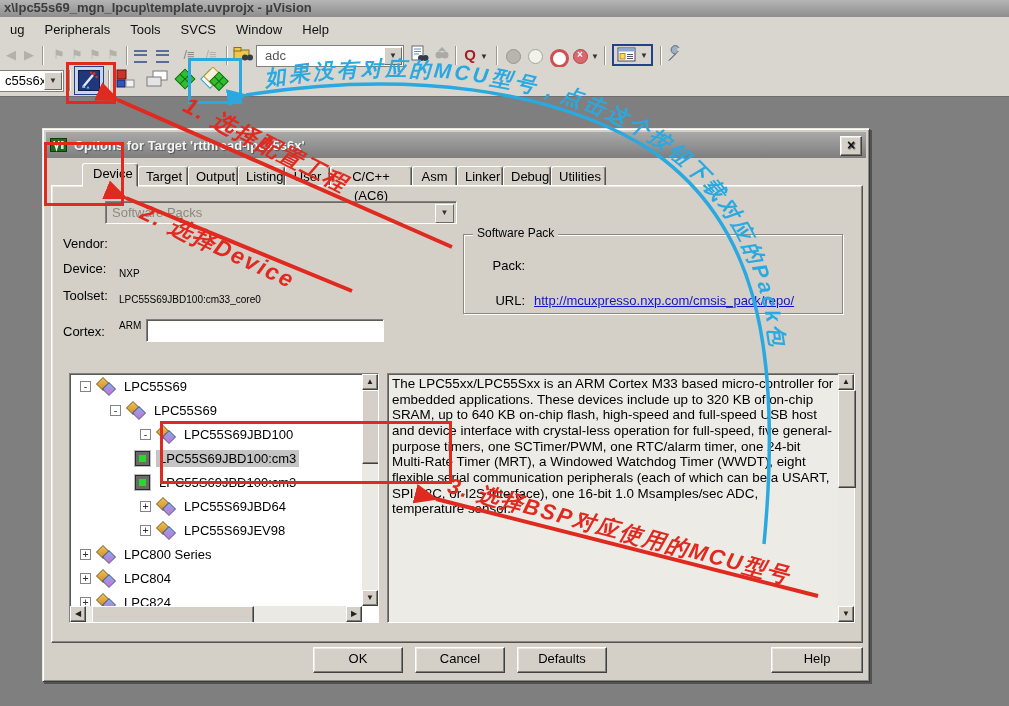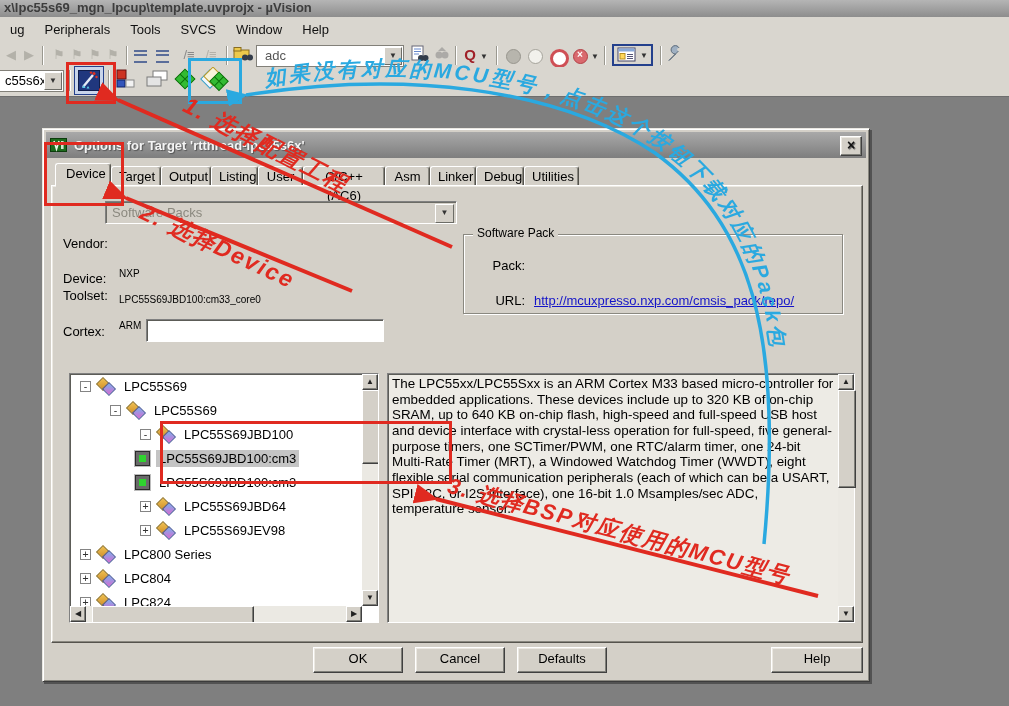--- a/index.html
+++ b/index.html
@@ -264,42 +264,42 @@
           <rect x="0.5" y="0.5" width="16" height="13" fill="#1d6b1d" stroke="#0c3c0c"></rect>
           <path d="M4 3 L6.5 11 L9 3" stroke="#eaf6ea" fill="none" stroke-width="1.6"></path>
           <rect x="11" y="3" width="2.6" height="8" fill="#cfe8cf"></rect>
         </svg>
     </span>
     <span>Options for Target 'rtthread-lpc55s6x'</span>
     <span class="dclose raised">×</span>
   </div>
 
   <div class="abs tabsrow">
-    <span class="tab active" style="width:56px;">Device</span>
+    <span class="tab active" style="width:56px;margin-left:27px;">Device</span>
     <span class="tab" style="width:50px;">Target</span>
     <span class="tab" style="width:50px;">Output</span>
     <span class="tab" style="width:47px;">Listing</span>
     <span class="tab" style="width:45px;">User</span>
     <span class="tab" style="width:82px;">C/C++ (AC6)</span>
     <span class="tab" style="width:45px;">Asm</span>
     <span class="tab" style="width:46px;">Linker</span>
     <span class="tab" style="width:48px;">Debug</span>
     <span class="tab" style="width:55px;">Utilities</span>
   </div>
 
   <div class="abs pagebox"></div>
 
   <div class="abs grayedcombo">
     <span>Software Packs</span>
     <span class="arrowbtn" style="position:absolute;right:2px;top:2px;width:17px;height:17px;background:#d4d0c8;border:1px solid;border-color:#fff #6c6c66 #6c6c66 #fff;font-size:8px;line-height:15px;text-align:center;color:#333;">▼</span>
   </div>
 
   <span class="lbl" style="left:20px;top:107px;">Vendor:</span>
   <span class="val" style="left:76px;top:107px;">NXP</span>
-  <span class="lbl" style="left:20px;top:142px;">Device:</span>
+  <span class="lbl" style="left:20px;top:132px;">Device:</span>
   <span class="val" style="left:76px;top:133px;">LPC55S69JBD100:cm33_core0</span>
   <span class="lbl" style="left:20px;top:159px;">Toolset:</span>
   <span class="val" style="left:76px;top:159px;">ARM</span>
   <span class="lbl" style="left:20px;top:195px;">Cortex:</span>
   <input class="field sunken" style="left: 103px; top: 190px; width: 238px; height: 23px; padding-left: 4px;" value="">
 
   <div class="abs groupbox"></div>
   <span class="abs legend">Software Pack</span>
   <span class="lbl" style="left:432px;top:129px;width:50px;text-align:right;">Pack:</span>
   <span class="lbl" style="left:432px;top:164px;width:50px;text-align:right;">URL:</span>

